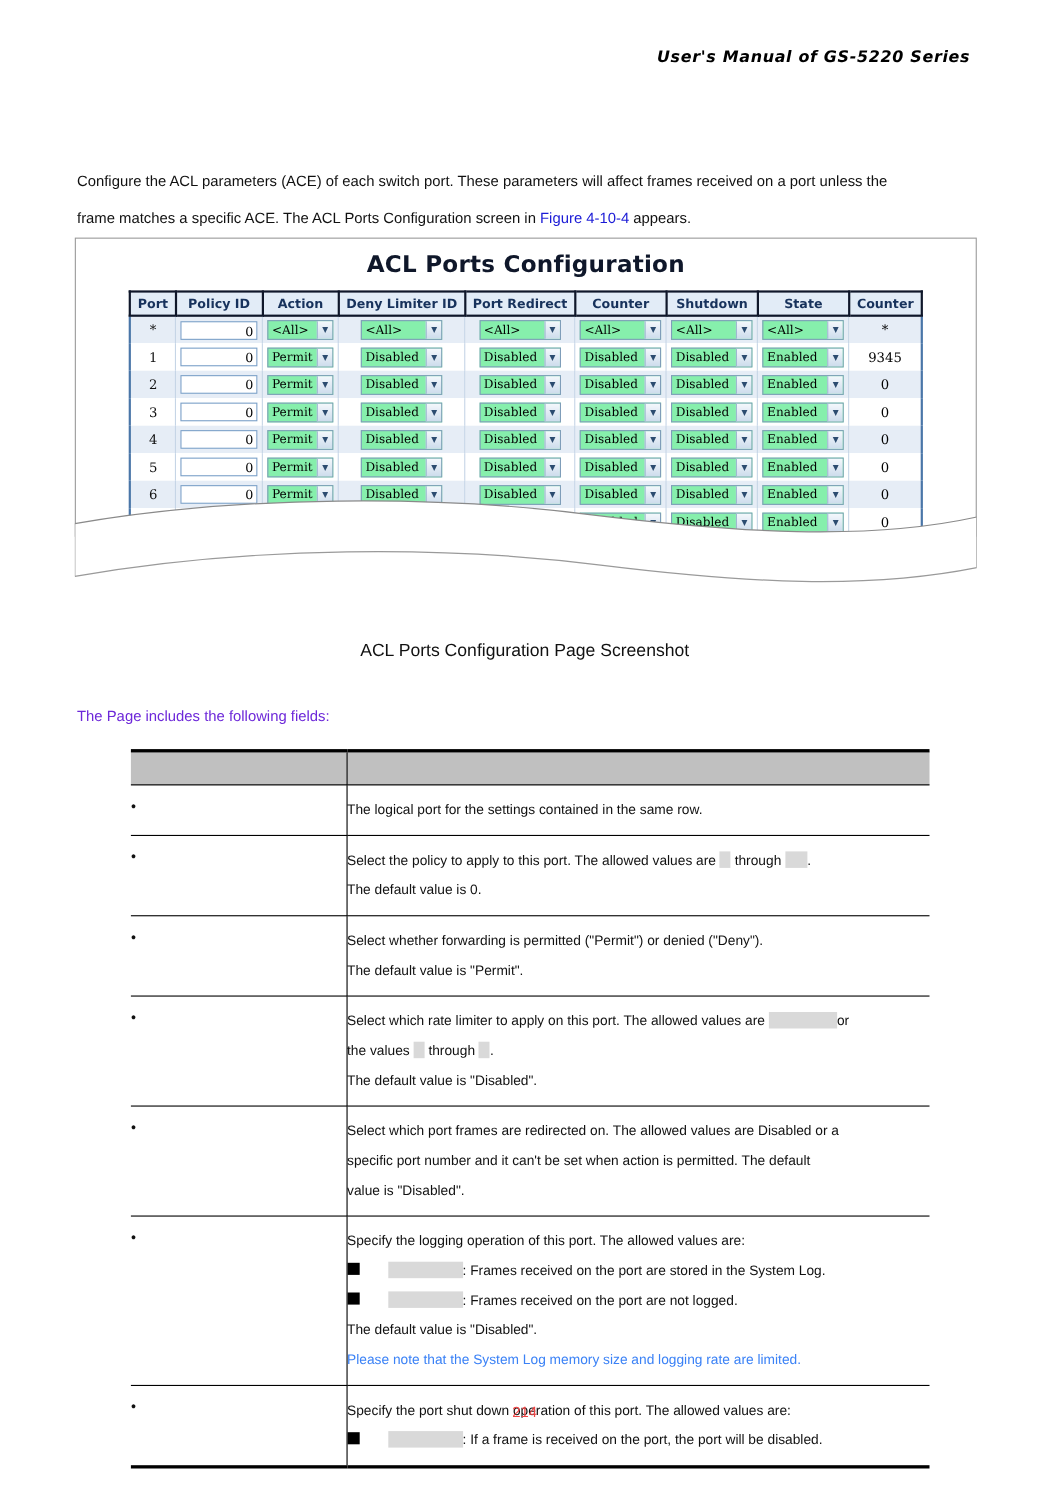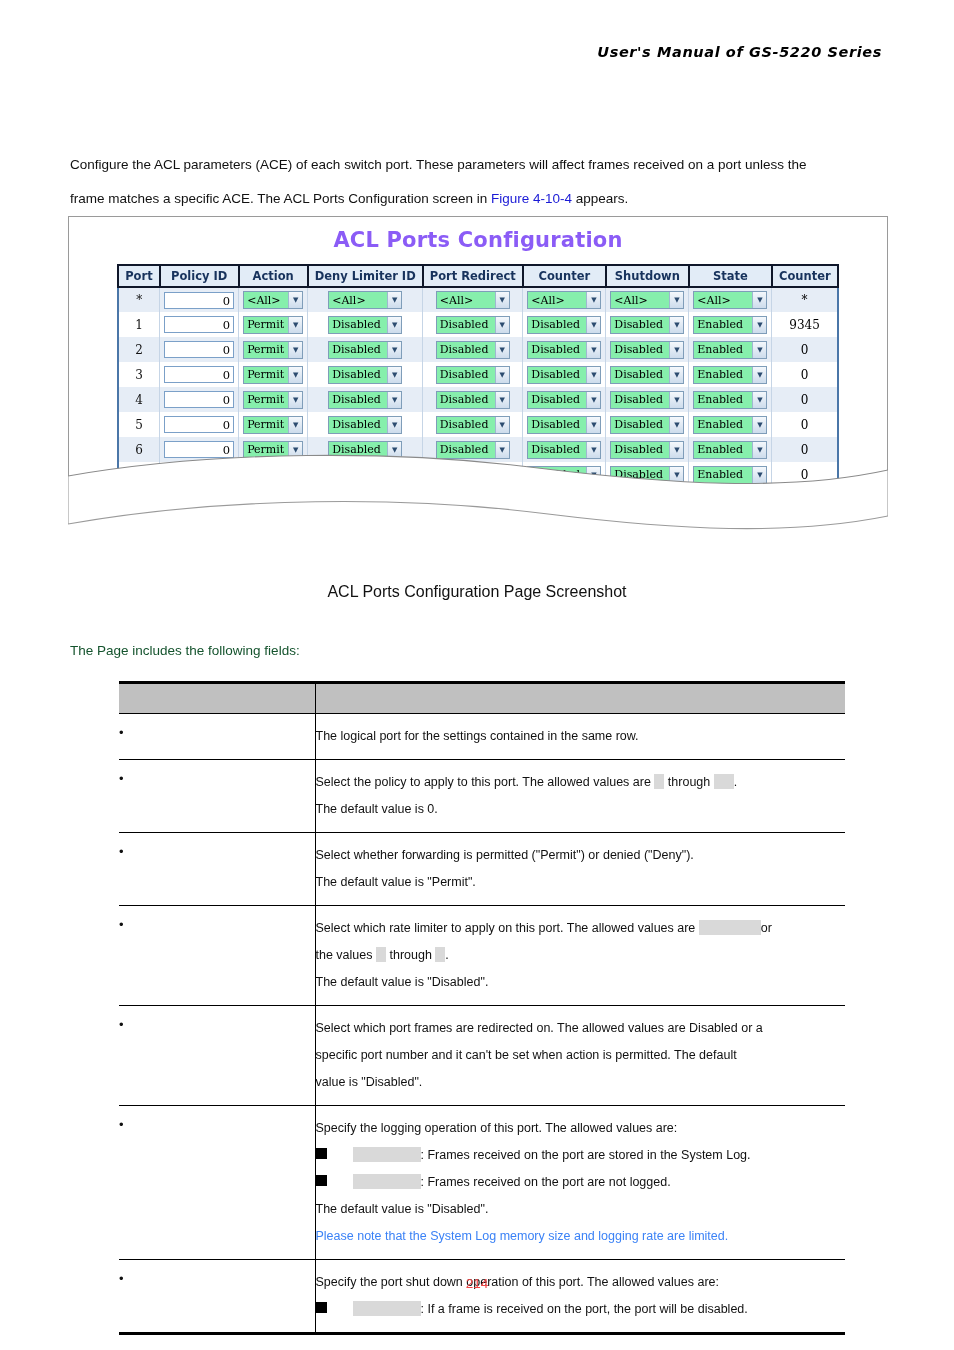--- a/index.html
+++ b/index.html
@@ -81,21 +81,21 @@
     position: absolute; left: 0; top: 0;
     width: 820px; height: 272px;
     border: 1px solid #9a9a9a;
     background: #fff;
     overflow: hidden;
   }
   .fig-title {
     text-align: center;
     font-family: "DejaVu Sans", sans-serif;
     font-weight: bold; font-size: 21px;
-    color: #8b5cf6;
+    color: #0f172a;
     padding-top: 11px;
     letter-spacing: .2px;
   }
   .acl-table {
     border-collapse: collapse;
     margin: 12px auto 0 auto;
     font-family: "DejaVu Serif", serif;
     font-size: 11.5px;
     border: 2px solid #4a76a8;
   }
@@ -160,21 +160,21 @@
 
   
   .tear { position: absolute; left: 0; top: 232px; width: 820px; height: 98px; }
 
   .fig-caption {
     position: absolute; left: 0; top: 583px; width: 954px;
     text-align: center; font-size: 16px; color: #111;
   }
   .fields-lead {
     position: absolute; left: 70px; top: 643px;
-    font-size: 13.5px; color: #14532d;
+    font-size: 13.5px; color: #6d28d9;
   }
 
   
   .desc {
     position: absolute; left: 119px; top: 681px;
     width: 726px;
     border-collapse: collapse;
     font-size: 12.5px;
     color: #111;
   }

